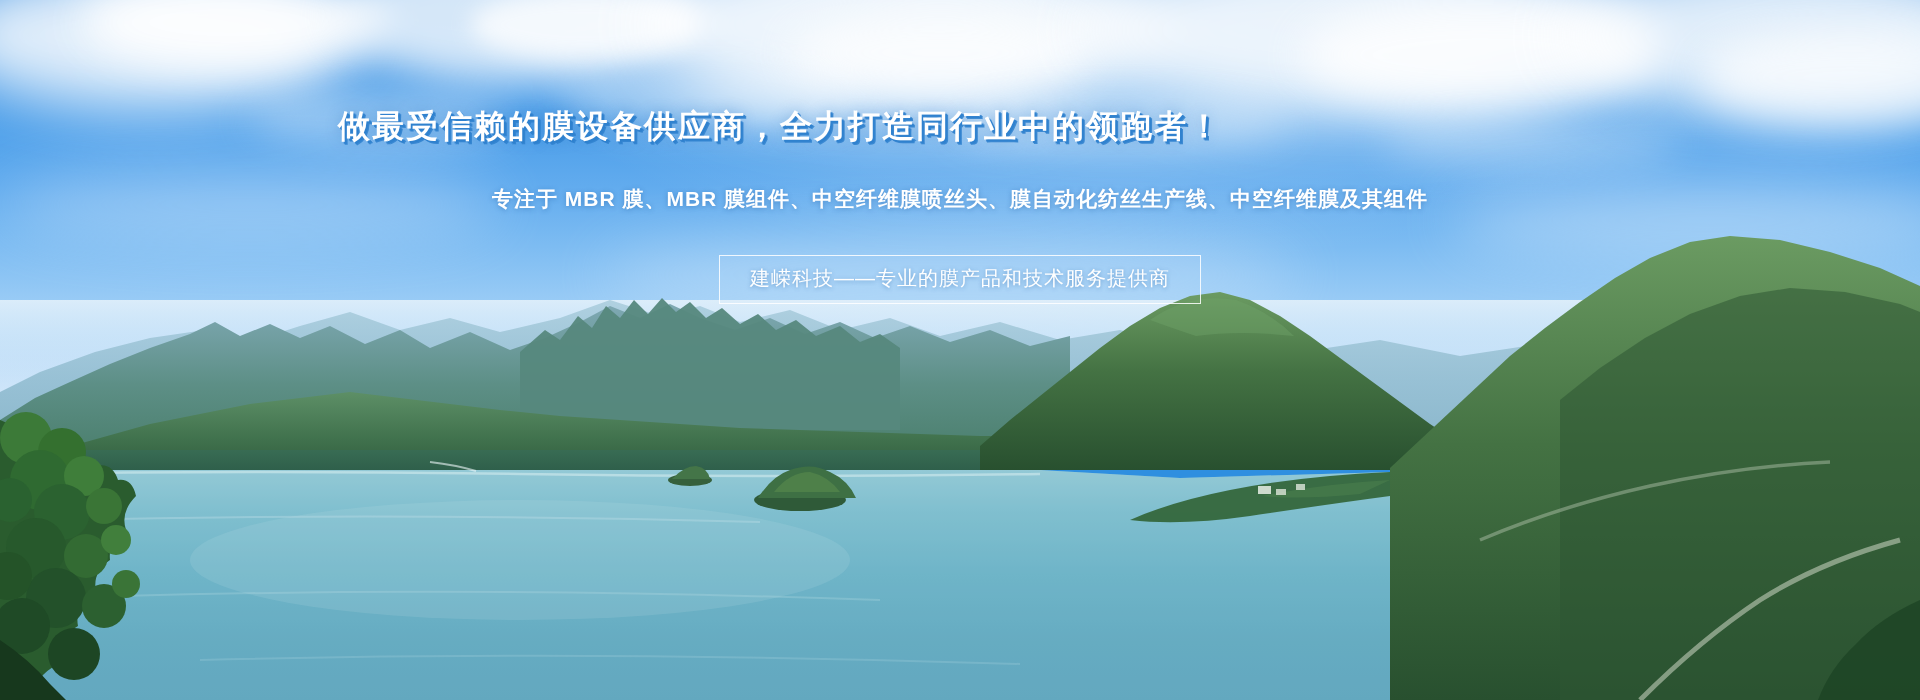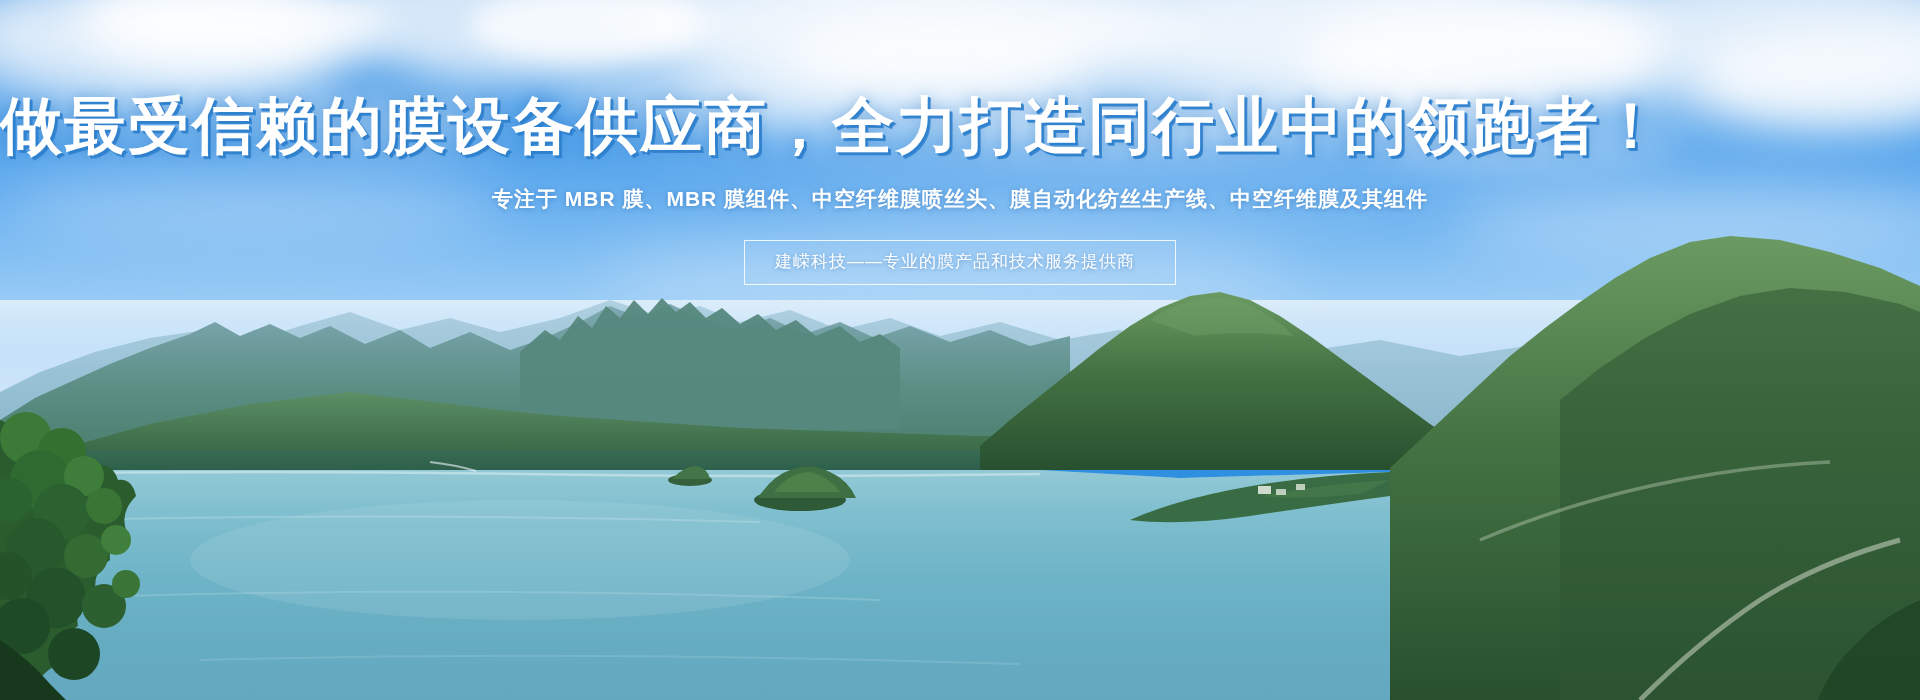--- a/index.html
+++ b/index.html
@@ -41,46 +41,47 @@
   
   .scene{ position:absolute; left:0; top:0; width:1920px; height:700px; }
 
   
   .hero-text{
     position:absolute; left:0; top:0; width:1920px; height:700px;
     text-align:center; pointer-events:none;
   }
   .headline{
     position:absolute; left:0; top:101px; width:1560px;
-    font-size:62px; font-weight:bold; color:#ffffff;
+    font-size:32px; font-weight:bold; color:#ffffff;
     letter-spacing:2px; line-height:50px;
     text-shadow:
        3px 3px 0 rgba(46,128,206,.85),
        2px 2px 0 rgba(46,128,206,.85),
        0 0 14px rgba(30,100,180,.35);
     white-space:nowrap;
   }
   .subline{
     position:absolute; left:0; top:185px; width:1920px;
     font-size:21px; font-weight:700; color:#ffffff;
     letter-spacing:1px; line-height:28px;
     text-shadow:0 1px 5px rgba(30,90,160,.45);
     white-space:nowrap;
   }
   .tagline-wrap{
     position:absolute; left:0; top:240px; width:1920px;
   }
   .tagline{
     display:inline-block;
     border:1px solid rgba(255,255,255,.85);
-    padding:9px 40px 11px 30px;
-    font-size:17px; color:#ffffff; letter-spacing:1px;
+    padding:9px 30px 11px 30px;
+    font-size:20px; color:#ffffff; letter-spacing:1px;
     text-shadow:0 1px 4px rgba(30,90,160,.45);
     white-space:nowrap;
     background:rgba(255,255,255,.03);
+    margin-top:15px;
   }
 </style>
 </head>
 <body>
 
 <div class="banner">
 
   <div class="sky"></div>
   <div class="sky-glow"></div>
 

